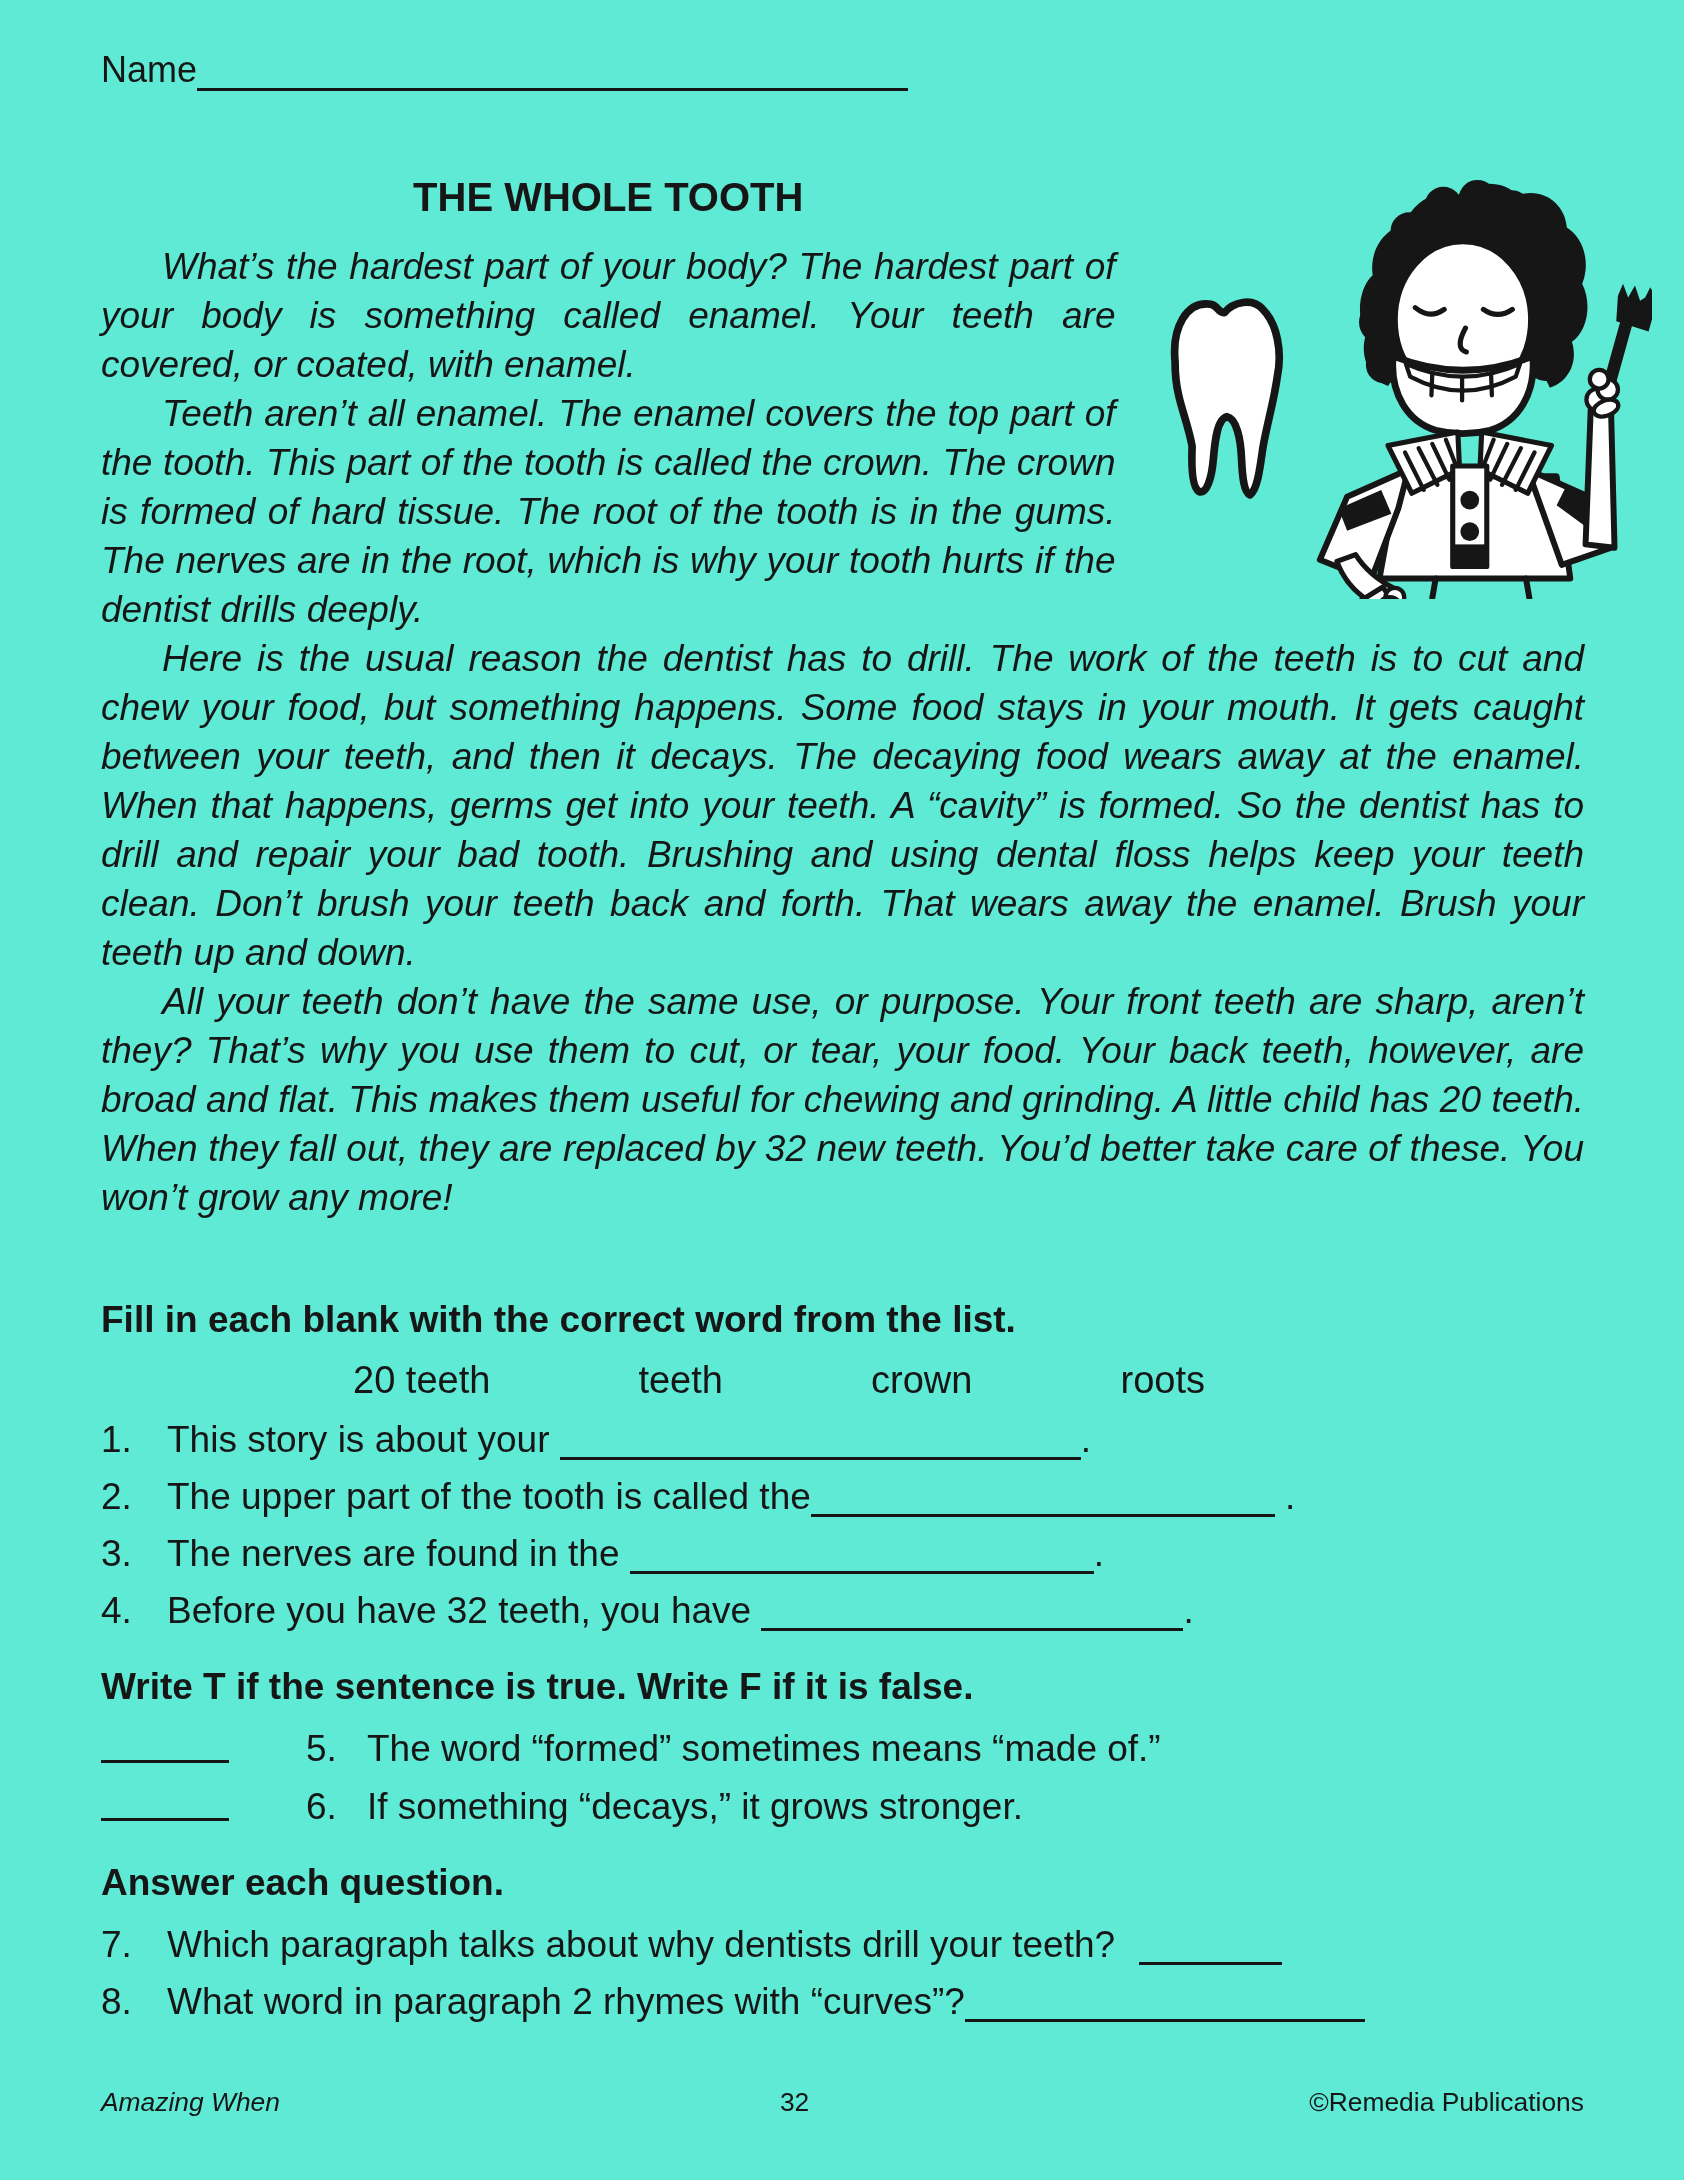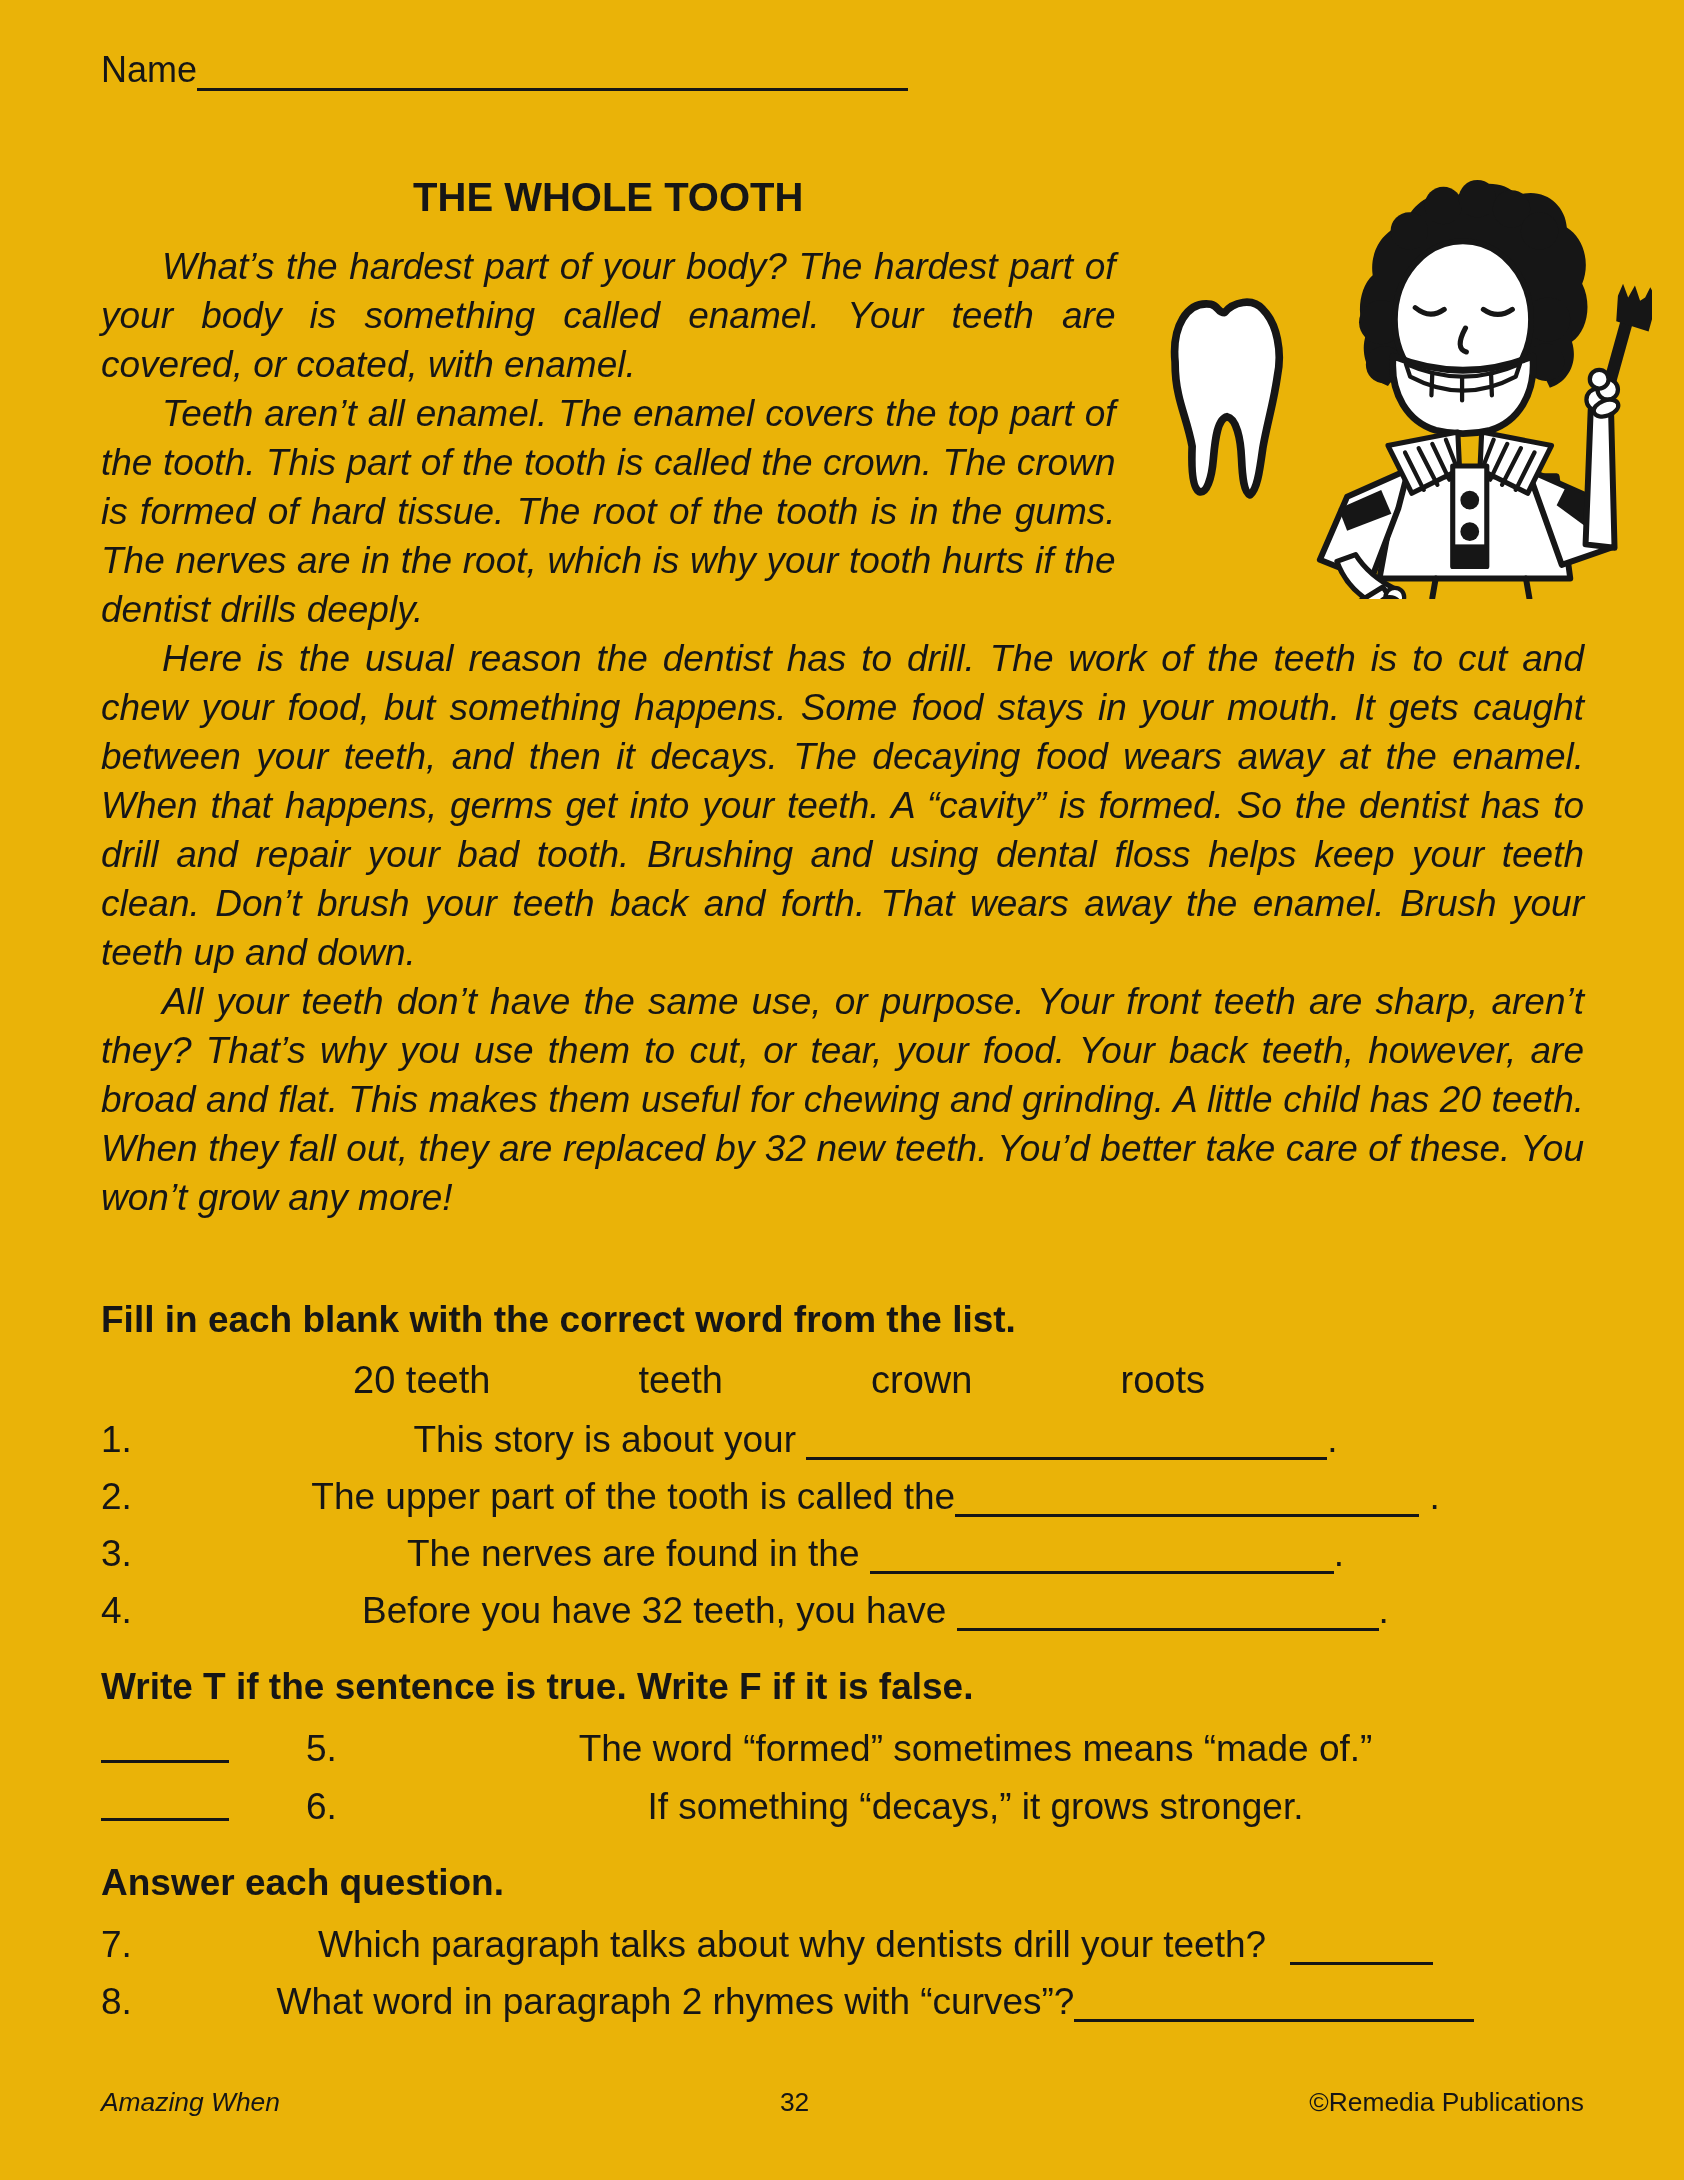--- a/index.html
+++ b/index.html
@@ -1,20 +1,20 @@
 <!DOCTYPE html>
 <html style="font-size:13.6px"><head>
 <meta charset="utf-8">
 <style>
   html, body { margin:0; padding:0; background:#e8e8e8; }
   .page {
     position: relative;
     width: 1685px;
     height: 2181px;
-    background: #eab308;
+    background: #5eead4;
     color: #161616;
     font-family: "Liberation Sans", sans-serif;
     box-sizing: border-box;
     padding: 44px 101px 0 101px;
     overflow: hidden;
   }
   .blank {
     display: inline-block;
     border-bottom: 3.4px solid #161616;
     height: 37px;
@@ -66,21 +66,21 @@
     font-weight: normal;
     line-height: 49px;
   }
   .q-row {
     display: flex;
     font-size: 37px;
     line-height: 51px;
     margin-bottom: 6px;
   }
   .q-num { width: 66px; flex: none; }
-  .q-text { flex: 1; text-align: center; }
+  .q-text { flex: 1; }
   .blank-q1 { width: 521px; }
   .blank-q2 { width: 464px; }
   .blank-q3 { width: 464px; }
   .blank-q4 { width: 422px; }
   .tf-row {
     display: flex;
     font-size: 37px;
     line-height: 51px;
     margin-bottom: 6.8px;
   }

